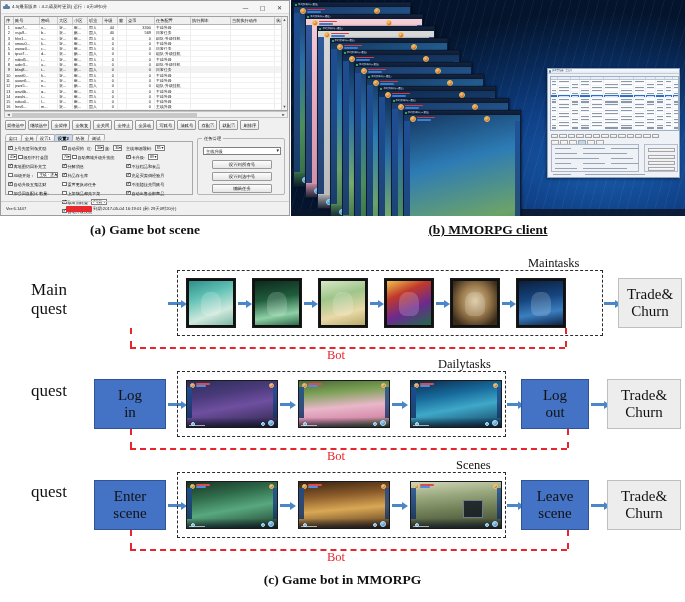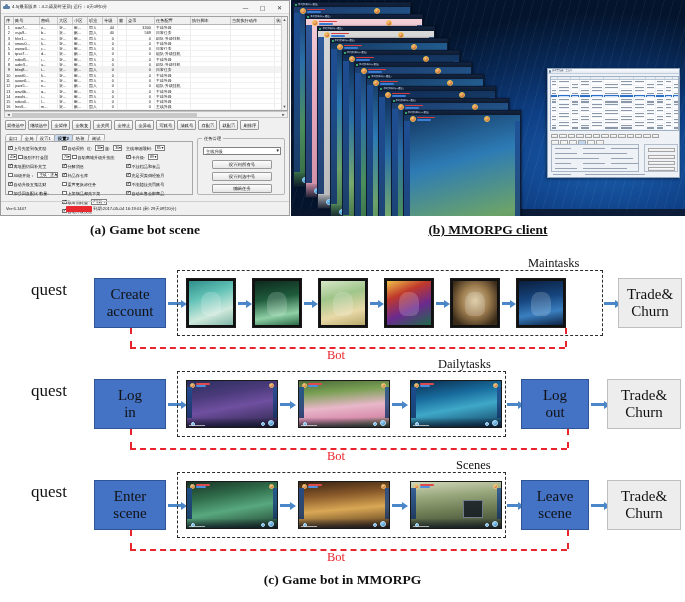--- a/index.html
+++ b/index.html
@@ -1453,27 +1453,22 @@
   </div>
 </div>
 
 <div class="cap cap-a">(a) Game bot scene</div>
 <div class="cap cap-b">(b) MMORPG client</div>
 
 <div class="flow">
 
   <div class="frow r1">
     <div class="rowlabel">
+      <div>Main</div>
         <div>quest</div>
-    </div>
-    <div class="qbox" style="left:94px;top:22px;width:72px;height:50px;">
-      <div>
-          <div>Create</div>
-          <div>account</div>
-        </div>
     </div>
     <div class="arrow" style="left:168px;top:46px;width:14px;"></div>
 
     <div class="dashbox" style="left:177px;top:14px;width:426px;height:66px;"></div>
     <div class="dashlabel" style="left:528px;top:0px;">Maintasks</div>
     <div id="row1-thumbs">
         <div class="thumb tcard art1" style="left: 186px; top: 22px; width: 50px; height: 50px;">
           <div class="inner">
             <div class="figure" style="left:28%;top:24%;width:44%;height:56%;background:rgba(255,255,255,.18)"></div>
           </div>

